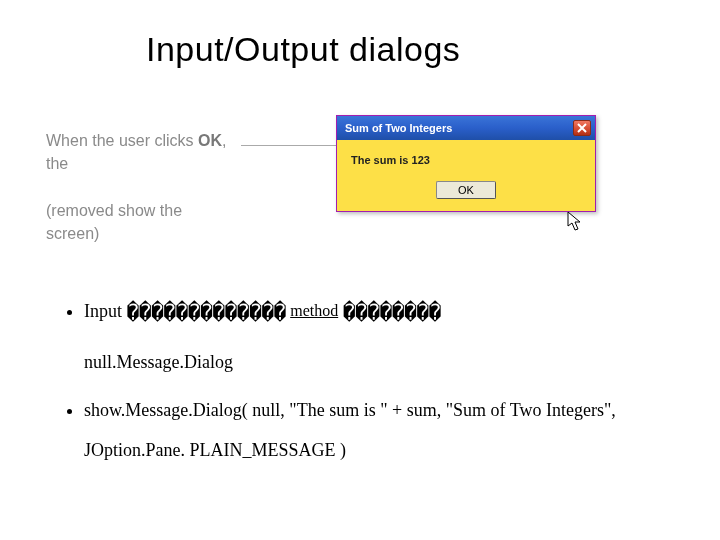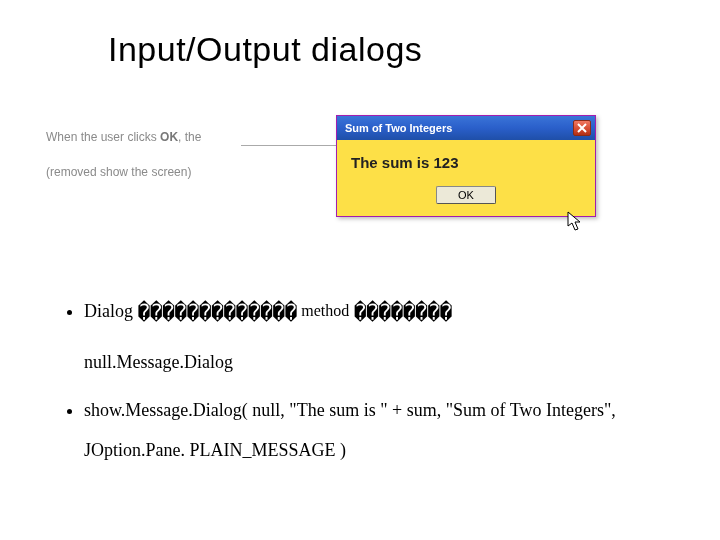--- a/index.html
+++ b/index.html
@@ -1,42 +1,42 @@
 <!DOCTYPE html>
 <html><head>
 <meta charset="utf-8">
 <style>
   * { margin: 0; padding: 0; box-sizing: border-box; }
   html, body { width: 720px; height: 540px; background: #fff; font-family: Arial, Helvetica, sans-serif; color: #000; }
   .slide { position: relative; width: 720px; height: 540px; padding: 24px 36px; }
-  .title { font-size: 34px; font-weight: 400; margin-left: 72px; margin-top: 6px; letter-spacing: 0.5px; }
+  .title { font-size: 34px; font-weight: 400; margin-left: 110px; margin-top: 6px; letter-spacing: 0.5px; }
   .figure-area { position: relative; margin-top: 36px; height: 150px; width: 640px; }
   
-  .callout { position: absolute; left: 10px; top: 24px; width: 190px; font-size: 12px; line-height: 1.45; color: #8a8a8a; font-family: "Segoe UI", Arial, sans-serif; }
+  .callout { position: absolute; left: 10px; top: 24px; width: 190px; font-size: 16px; line-height: 1.45; color: #8a8a8a; font-family: "Segoe UI", Arial, sans-serif; }
   .callout .ok { font-weight: 700; color: #787878; }
   .callout-line { position: absolute; left: 205px; top: 40px; width: 115px; height: 38px; border-top: 1px solid #aaa; border-right: 1px solid #aaa; }
   
   .win { position: absolute; left: 300px; top: 10px; width: 260px; border: 1px solid #a21caf; background: #fde047; box-shadow: 2px 2px 4px rgba(0,0,0,0.25); font-family: Tahoma, Arial, sans-serif; }
   .win-titlebar { height: 24px; background: linear-gradient(to bottom, #3a74d8 0%, #2a5fca 50%, #1f4fa8 100%); display: flex; align-items: center; padding: 0 4px 0 8px; }
   .win-title { color: #fff; font-size: 11px; font-weight: 700; flex: 1; }
   .win-close { width: 18px; height: 16px; background: linear-gradient(to bottom, #f07760 0%, #d44a2f 60%, #b12f15 100%); border: 1px solid #8a2b17; border-radius: 2px; display: flex; align-items: center; justify-content: center; }
   .win-close svg { width: 10px; height: 10px; }
   .win-body { padding: 14px 14px 8px; }
-  .win-msg { font-size: 15px; font-weight: 700; color: #222; }
+  .win-msg { font-size: 11px; font-weight: 700; color: #222; }
   .win-btnrow { text-align: center; padding: 6px 0 12px; }
   .win-ok { display: inline-block; min-width: 60px; padding: 2px 10px; font-size: 11px; background: #ece9d8; border: 1px solid #888; border-right-color: #555; border-bottom-color: #555; border-radius: 2px; cursor: default; }
   .cursor { position: absolute; left: 530px; top: 106px; }
   .cursor svg { width: 18px; height: 22px; }
   
   .bullets { margin-top: 34px; font-family: "Times New Roman", Times, serif; font-size: 18px; line-height: 2.2; }
   .bullets ul { list-style: disc; padding-left: 48px; }
   .bullets li { margin-bottom: 8px; }
   .inline-seg { white-space: nowrap; }
   .boxes { font-family: monospace; letter-spacing: -1px; font-size: 22px; vertical-align: -3px; }
-  .method-word { font-size: 16px; vertical-align: 1px; text-align: center; }
+  .method-word { text-decoration: underline; font-size: 16px; vertical-align: 1px; text-align: center; }
   .hang { display: block; margin-top: 6px; }
 </style>
 </head>
 <body>
 
 <div class="slide">
 
   <h1 class="title">Input/Output dialogs</h1>
 
   <div class="figure-area">
@@ -70,21 +70,21 @@
         <path d="M2 1 L2 15 L6 12 L9 19 L12 18 L9 11 L14 11 Z" fill="#fff" stroke="#000" stroke-width="1"></path>
       </svg>
     </div>
 
   </div>
 
   <div class="bullets">
     <ul>
       <li>
         <span class="inline-seg">
-          <span>Dialog </span><span class="boxes">�������������</span> <span class="method-word">method</span> <span class="boxes">��������</span>
+          <span>Input </span><span class="boxes">�������������</span> <span class="method-word">method</span> <span class="boxes">��������</span>
         </span>
         <span class="hang">null.Message.Dialog</span>
       </li>
       <li>
         <span>show.Message.Dialog( null, "The sum is " + sum, "Sum of Two Integers", JOption.Pane. PLAIN_MESSAGE )</span>
       </li>
     </ul>
   </div>
 
 </div>

